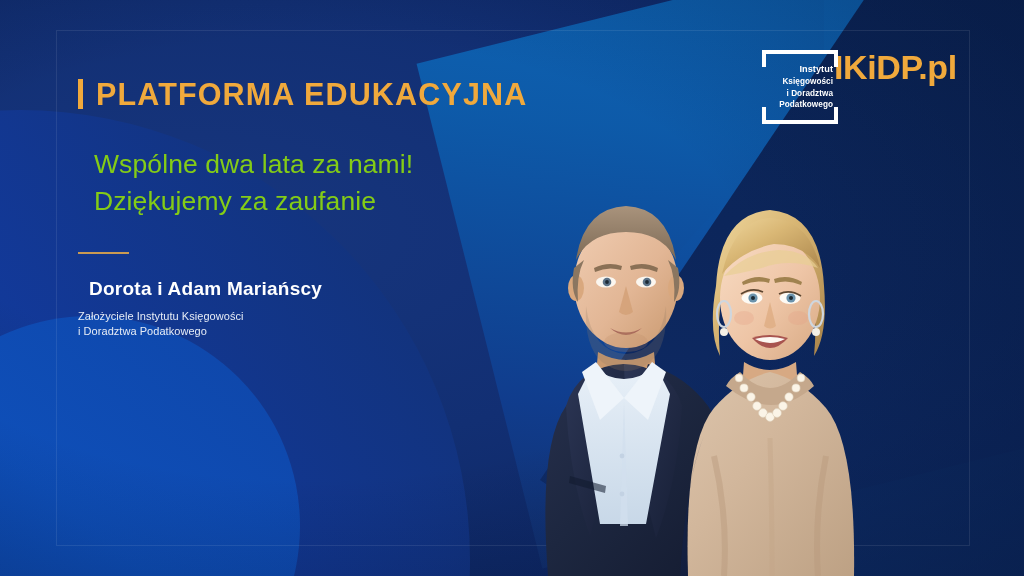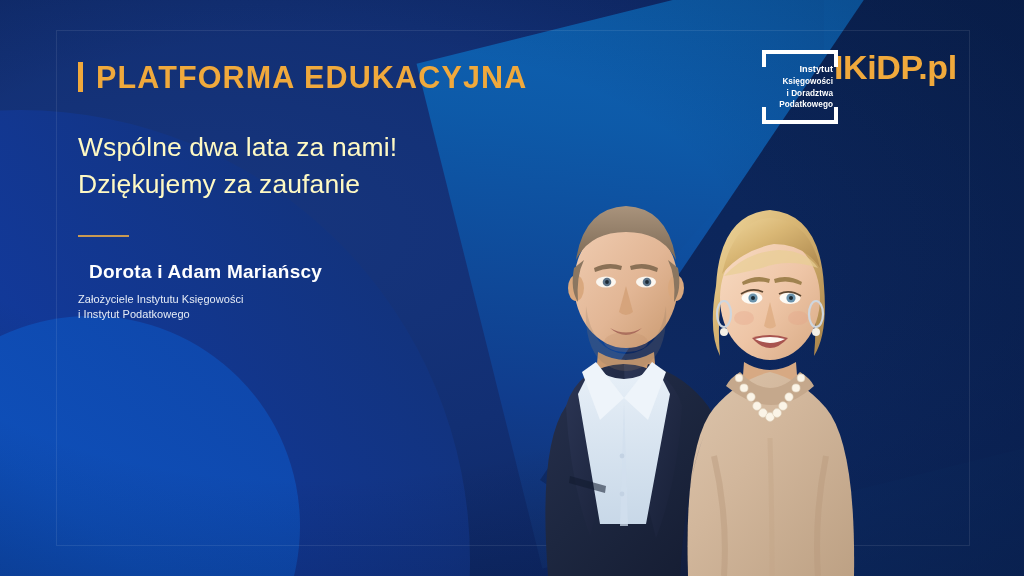--- a/index.html
+++ b/index.html
@@ -127,41 +127,41 @@
     position: absolute;
     left: 78px; top: 62px;
     width: 560px;
     z-index: 6;
   }
 
   .eyebrow {
     display: flex;
     align-items: center;
     gap: 13px;
-    margin: 0 0 36px 0;
+    margin: 17px 0 36px 0;
   }
   .eyebrow-bar {
     display: block;
     width: 5px;
     height: 30px;
     background: #f0a93c;
     flex: none;
   }
   .eyebrow-text {
     color: #f0a93c;
     font-size: 30.5px;
     font-weight: 700;
     letter-spacing: 1.15px;
     line-height: 1;
     white-space: nowrap;
   }
 
   .lede {
-    margin: 0;
-    color: #fef9c3;
+    margin: 16px;
+    color: #84cc16;
     font-size: 26.5px;
     font-weight: 400;
     line-height: 1.42;
     letter-spacing: .1px;
   }
   .lede-line { display: block; }
 
   .rule {
     width: 51px;
     height: 2px;
@@ -446,18 +446,18 @@
     <p class="lede">
       <span class="lede-line">Wspólne dwa lata za nami!</span>
       <span class="lede-line">Dziękujemy za zaufanie</span>
     </p>
 
     <div class="rule"></div>
 
     <p class="sig-name">Dorota i Adam Mariańscy</p>
     <p class="sig-role">
       <span class="sig-role-line">Założyciele Instytutu Księgowości</span>
-      <span class="sig-role-line">i Instytut Podatkowego</span>
+      <span class="sig-role-line">i Doradztwa Podatkowego</span>
     </p>
 
   </div>
 
 </div>
 
 </body></html>

